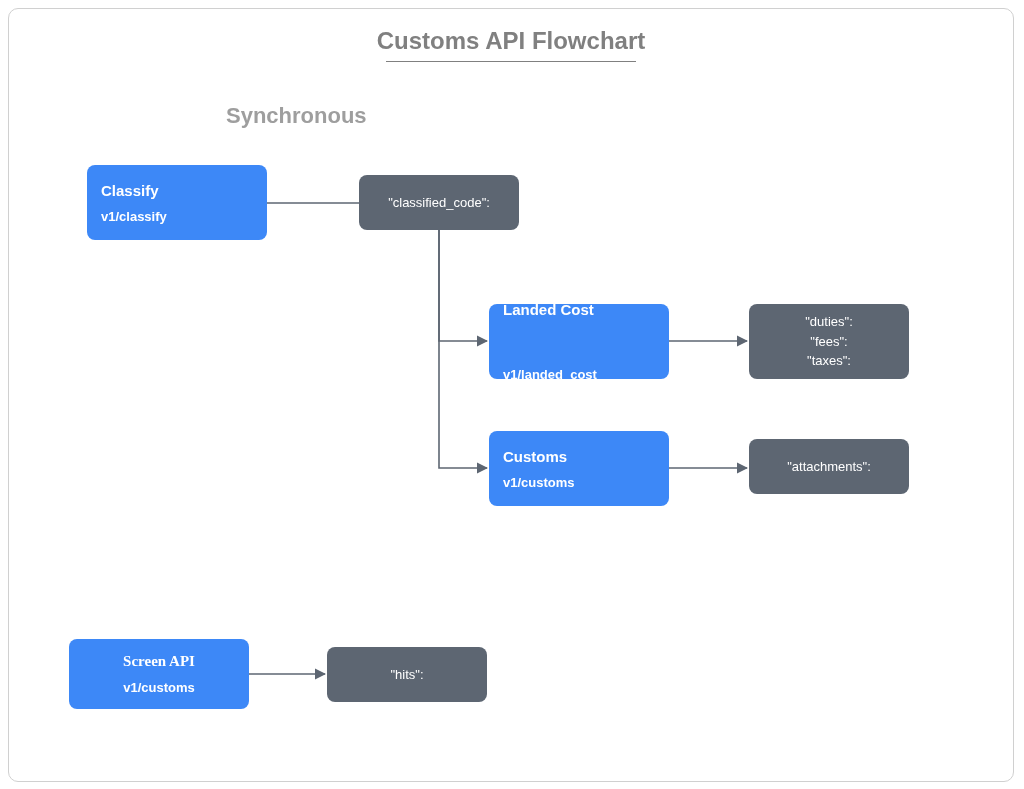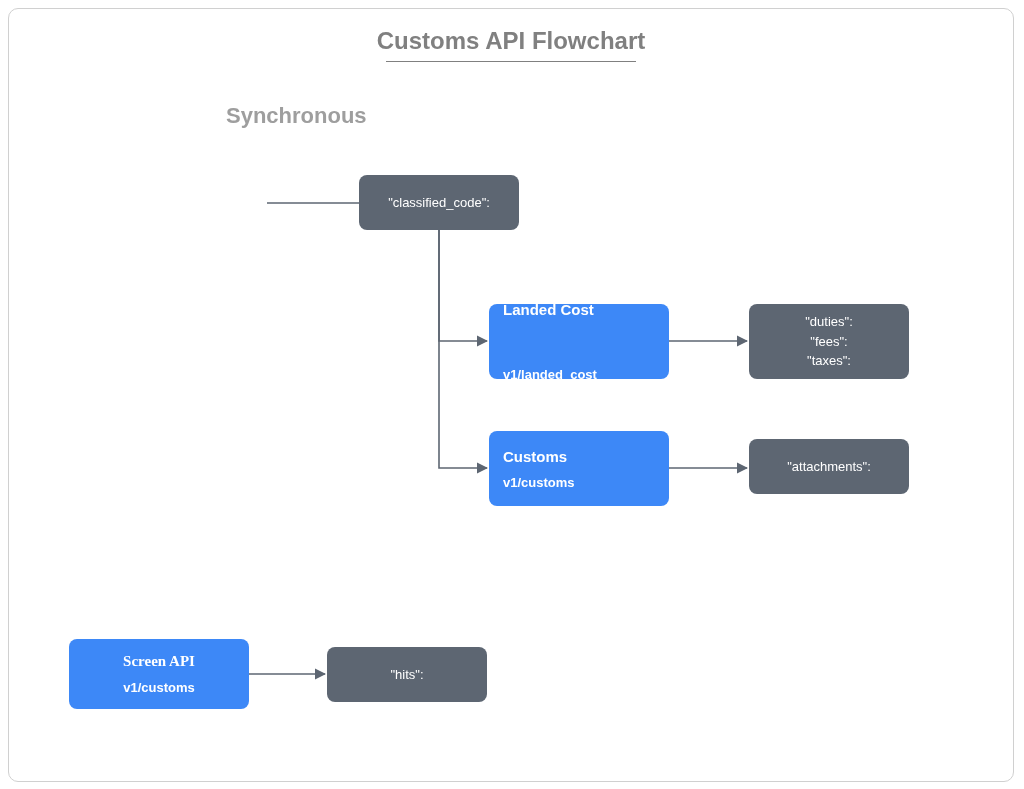--- a/index.html
+++ b/index.html
@@ -91,20 +91,24 @@
 </head>
 <body>
 
 <div class="frame">
 
   <div class="title">Customs API Flowchart</div>
   <div class="title-underline"></div>
 
   <div class="section-label" style="left:185px; top:94px;margin-left:32px;">Synchronous</div>
 
+  <div class="node blue" style="left:78px; top:156px; width:180px; height:75px;">
+    <div class="heading">Classify</div>
+    <div class="sub">v1/classify</div>
+  </div>
 
   <div class="node gray center-text" style="left:350px; top:166px; width:160px; height:55px;">
     <div class="line">"classified_code":</div>
   </div>
 
   <div class="node blue" style="left:480px; top:295px; width:180px; height:75px;gap:39px;">
     <div class="heading">Landed Cost</div>
     <div class="sub">v1/landed_cost</div>
   </div>
 

